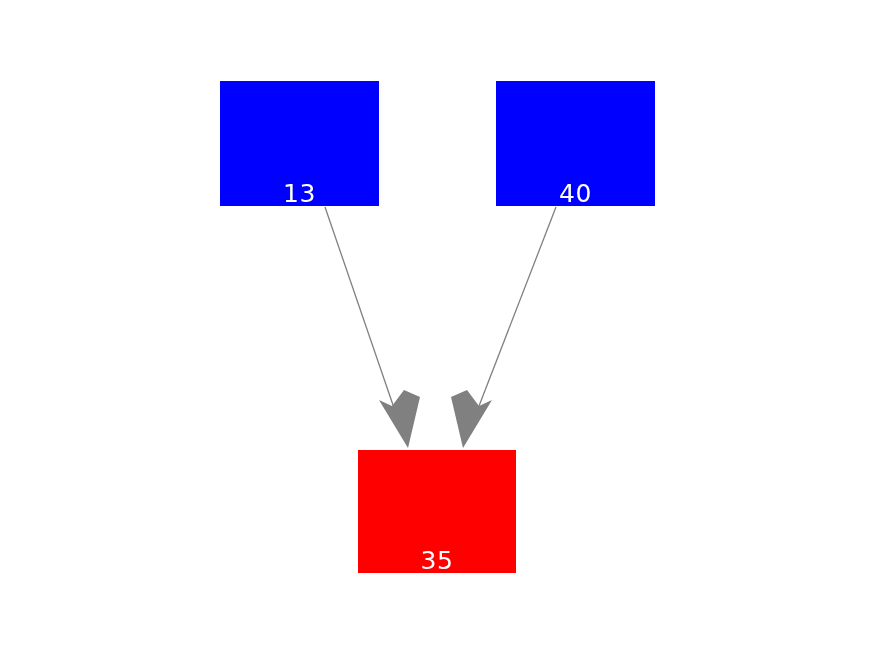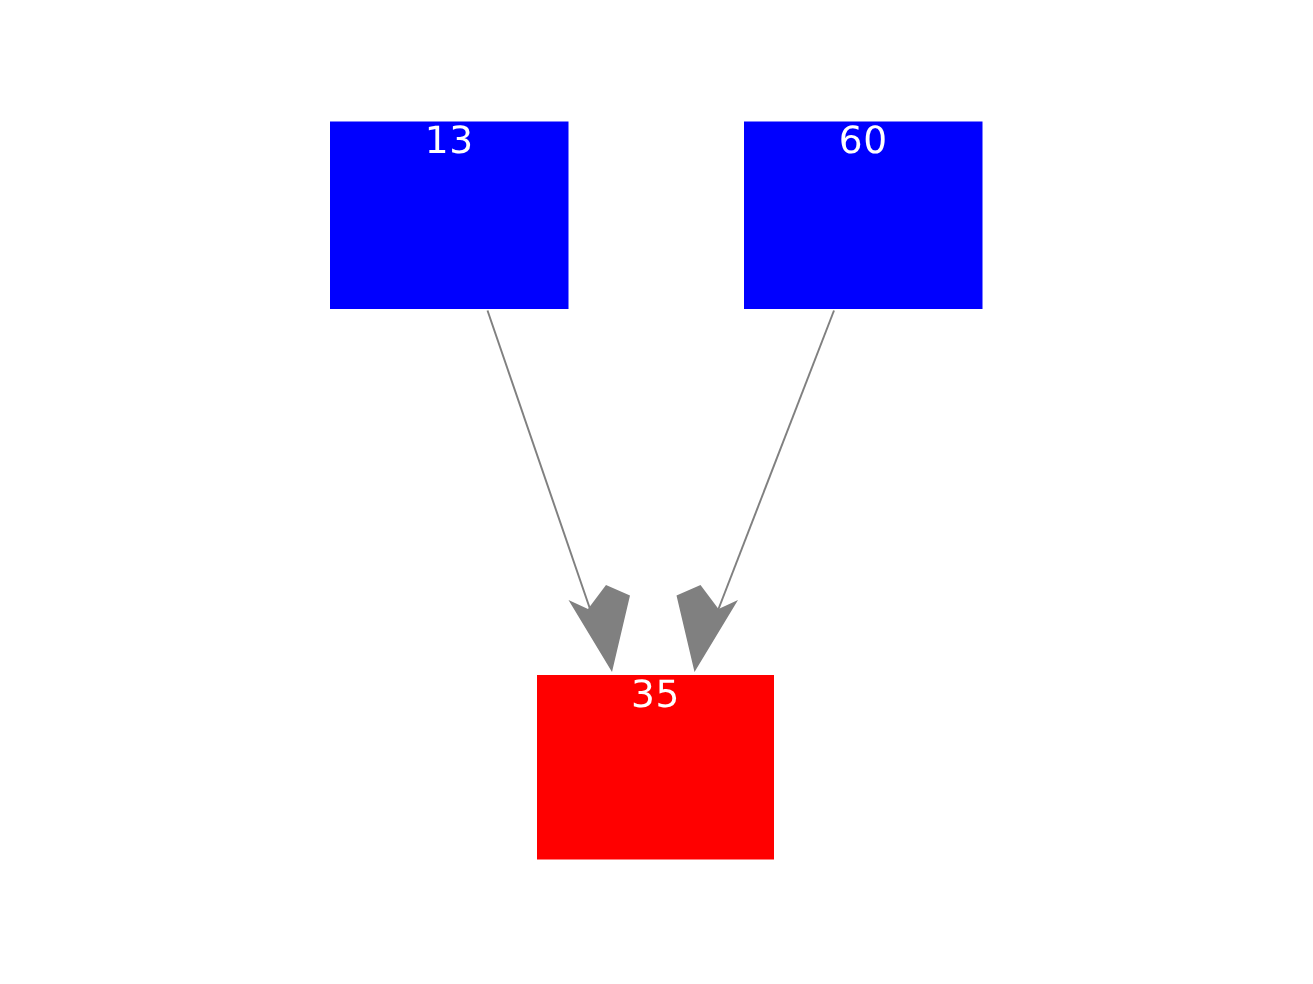--- a/index.html
+++ b/index.html
@@ -22,21 +22,21 @@
     position: absolute;
     left: 0;
     top: 0;
     width: 875px;
     height: 656px;
   }
   .node {
     position: absolute;
     box-sizing: border-box;
     display: flex;
-    align-items: flex-start;
+    align-items: flex-end;
     justify-content: center;
   }
   .node-label {
     color: #ffffff;
     font-family: "DejaVu Sans", "Liberation Sans", sans-serif;
     font-size: 25px;
     font-weight: normal;
     line-height: 1;
     letter-spacing: 0.5px;
     user-select: none;
@@ -58,20 +58,20 @@
       <line x1="556" y1="207" x2="467" y2="437" stroke="#808080" stroke-width="1.3"></line>
       <polygon points="463,448 492,400 479,406 467,390 451,397" fill="#808080"></polygon>
     </g>
   </svg>
 
   <div class="node" style="left:220px; top:81px; width:159px; height:125px; background:#0000ff;">
     <span class="node-label">13</span>
   </div>
 
   <div class="node" style="left:496px; top:81px; width:159px; height:125px; background:#0000ff;">
-    <span class="node-label">60</span>
+    <span class="node-label">40</span>
   </div>
 
   <div class="node" style="left:358px; top:450px; width:158px; height:123px; background:#ff0000;">
     <span class="node-label">35</span>
   </div>
 
 </div>
 
 </body></html>

